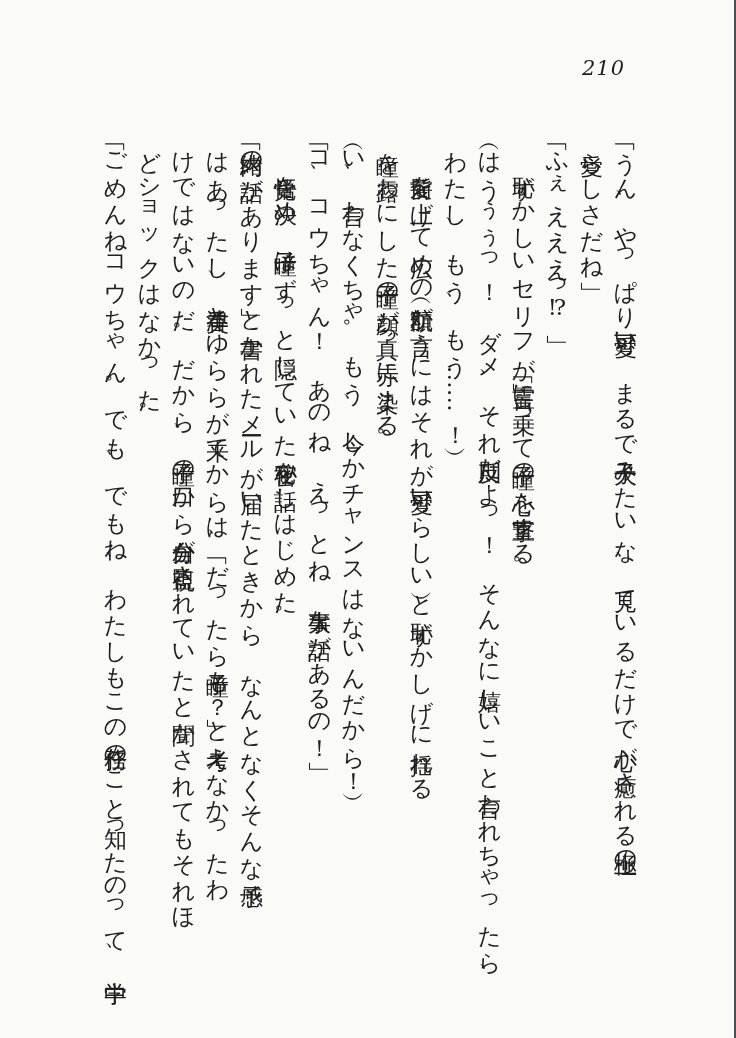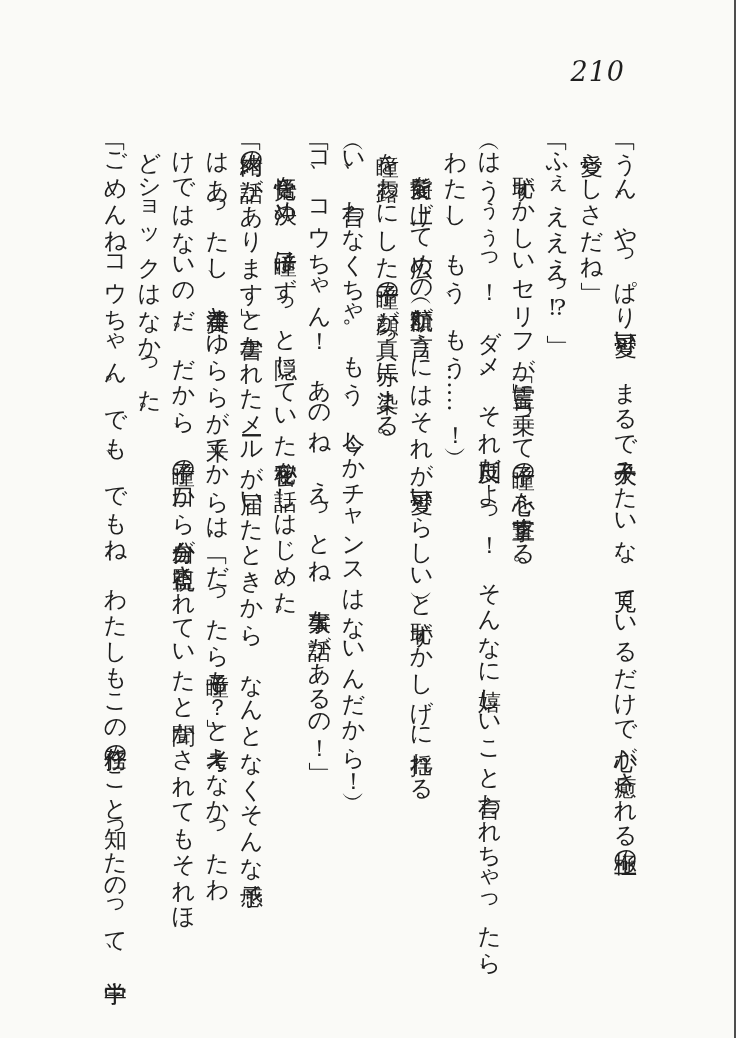--- a/index.html
+++ b/index.html
@@ -12,21 +12,21 @@
     width: 736px;
     height: 1038px;
     background: #fafaf7;
     overflow: hidden;
     font-family: "DejaVu Serif", "Liberation Serif", serif;
   }
   .page-number {
     position: absolute;
     top: 56px;
     right: 111px;
-    font-size: 27px;
+    font-size: 21px;
     font-style: italic;
     color: #1f1f1f;
     letter-spacing: 1px;
   }
   .text-block {
     position: absolute;
     top: 136px;
     right: 93px;
     height: 880px;
     writing-mode: vertical-rl;

